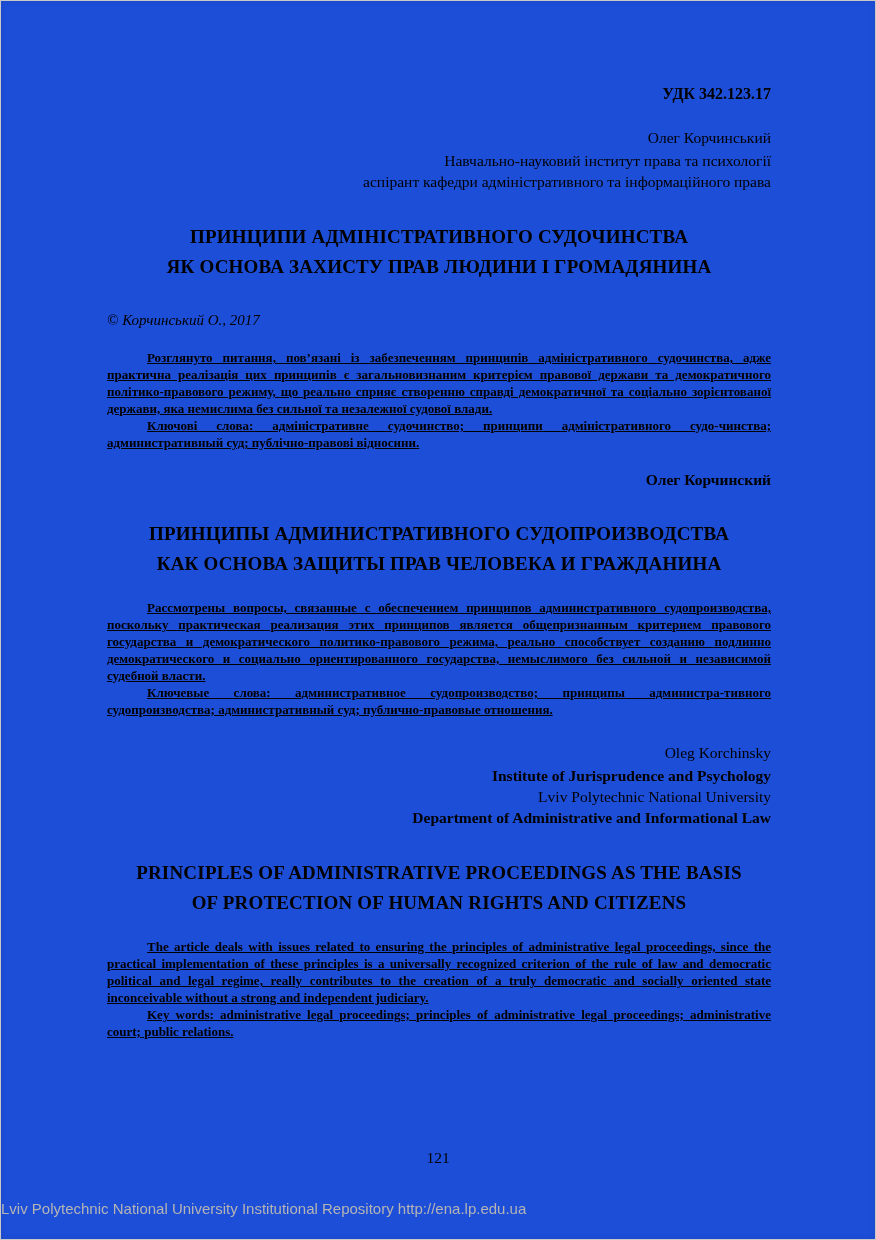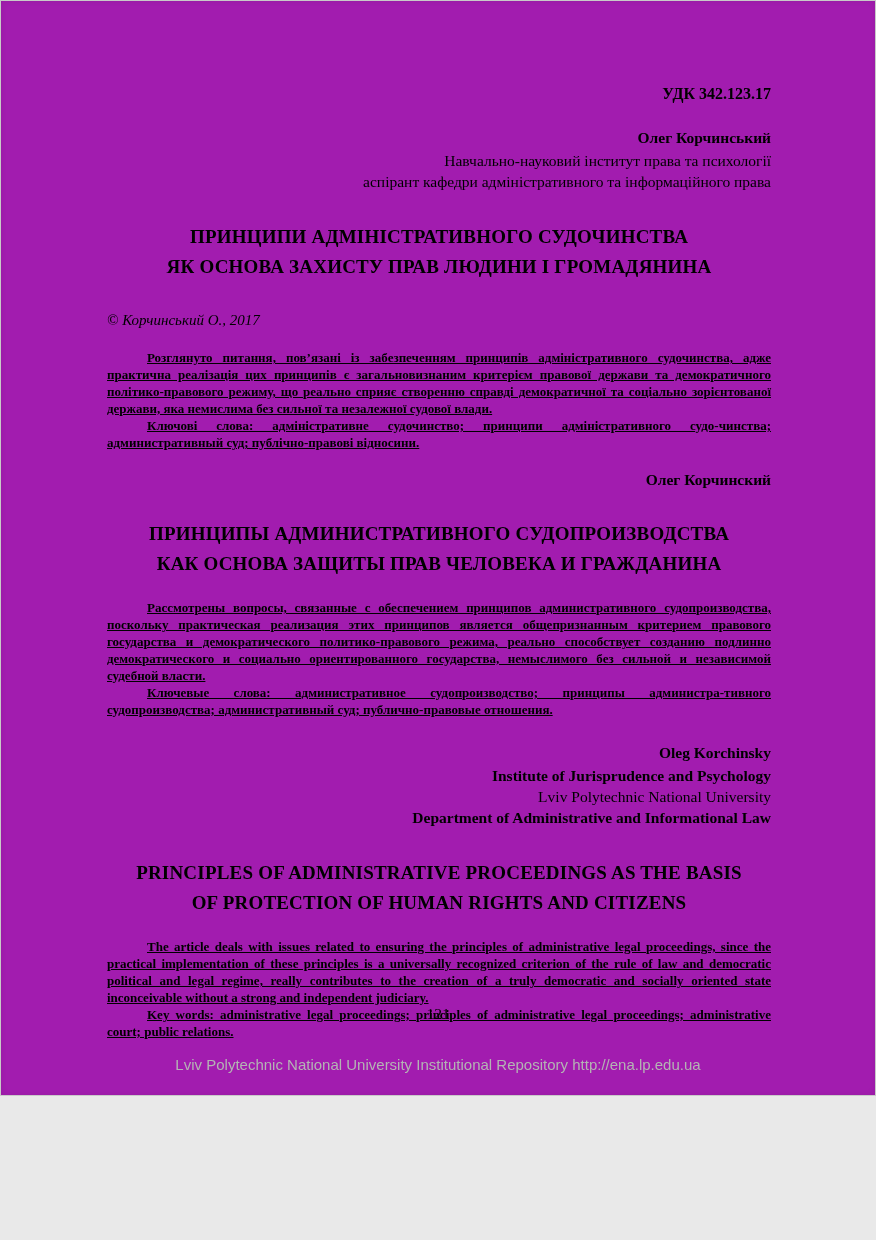--- a/index.html
+++ b/index.html
@@ -1,32 +1,32 @@
 <!DOCTYPE html>
 <html><head>
 <meta charset="utf-8">
 <style>
   html,body{margin:0;padding:0;background:#e9e9e9;}
   .page{
     position:relative;
-    width:876px;height:1096px;
+    width:876px;height:1240px;
     margin:0 auto;
-    background:#a21caf;
+    background:#1d4ed8;
     border:1px solid #c9c9c9;
     box-sizing:border-box;
     box-shadow:inset 0 0 6px rgba(0,0,0,0.08);
     font-family:"Liberation Serif","DejaVu Serif",serif;
     color:#000;
     overflow:hidden;
   }
   .content{padding:84px 104px 0 106px;}
   .bold{font-weight:bold;}
   .udc{font-size:16px;font-weight:bold;text-align:right;}
   .author-block{margin-top:24px;font-size:15.5px;line-height:21px;text-align:right;}
-  .author-block .name{font-weight:bold;margin-bottom:2px;}
+  .author-block .name{font-weight:normal;margin-bottom:2px;}
   .title{
     margin:30px 0 0 0;
     font-size:19px;
     font-weight:bold;
     text-align:center;
     line-height:30px;
     white-space:pre-line;
     letter-spacing:0.2px;
   }
   .copyright{margin-top:30px;font-size:15px;font-style:italic;}
@@ -41,21 +41,20 @@
   }
   p.keywords{margin-top:0;}
   .author-single{margin-top:20px;font-size:15.5px;font-weight:bold;text-align:right;}
   .en-affil{font-weight:normal;}
   .pagenum{
     position:absolute;left:0;right:0;bottom:72px;
     text-align:center;font-size:15.5px;
   }
   .footer{
     position:absolute;left:0;right:0;bottom:22px;
-    text-align:center;
     font-family:"Liberation Sans","DejaVu Sans",sans-serif;
     font-size:15px;
     color:#b4b4b4;
   }
 </style>
 </head>
 <body>
 
 <div class="page">
   <div class="content">

